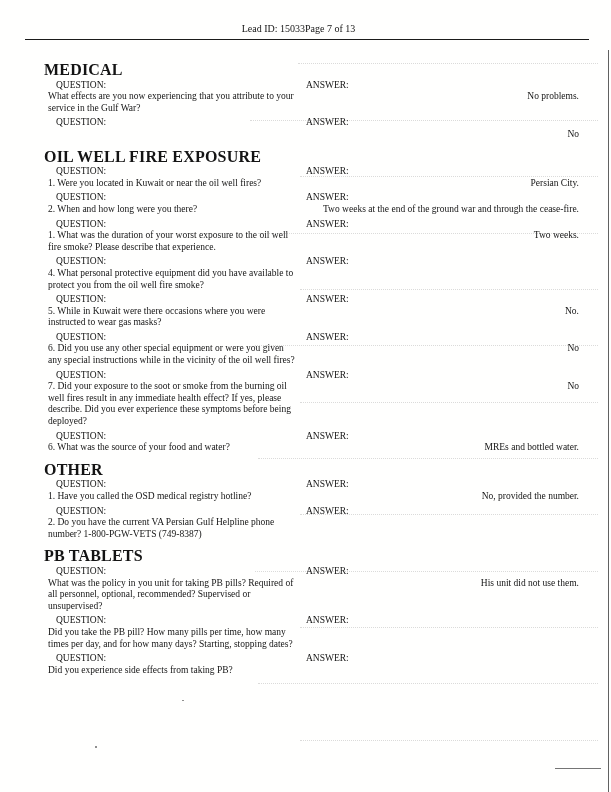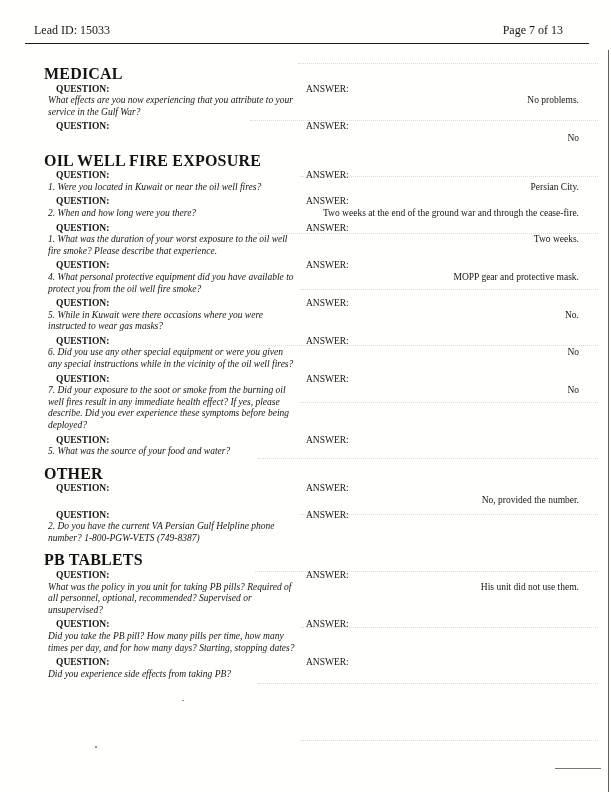--- a/index.html
+++ b/index.html
@@ -12,24 +12,24 @@
     position: relative;
     overflow: hidden;
   }
   .page {
     position: relative;
     width: 611px; height: 792px;
     background: #fffffe;
   }
   .header {
     display: flex;
-    justify-content: space-between;
+    justify-content: center;
     align-items: baseline;
     padding: 23px 48px 0 34px;
-    font-size: 12px;
+    font-size: 10px;
   }
   .header-rule {
     border: 0;
     border-top: 1.3px solid #1b1b1b;
     margin: 5px 22px 0 25px;
     height: 0;
   }
   .content {
     padding: 24px 30px 0 48px;
     font-size: 9.5px;
@@ -41,32 +41,31 @@
     font-weight: bold;
     margin: 0 0 4px -4px;
     letter-spacing: 0.2px;
   }
   .qa {
     display: grid;
     grid-template-columns: 258px 1fr;
     margin-bottom: 3px;
   }
   .q-label {
-    font-weight: bold;
+    font-weight: normal;
     padding-left: 8px;
     grid-column: 1;
   }
   .a-label {
     font-weight: normal;
     grid-column: 2;
   }
   .q-text {
     grid-column: 1;
     padding-right: 10px;
-    font-style: italic;
   }
   .a-text {
     grid-column: 2;
     padding-right: 2px;
     text-align: right;
   }
   
   .dots {
     position: absolute;
     height: 0;
@@ -139,21 +138,20 @@
         <span class="q-label">QUESTION:</span>
         <span class="a-label">ANSWER:</span>
         <div class="q-text">1.  What was the duration of your worst exposure to the oil well fire smoke?  Please describe that experience.</div>
         <div class="a-text">Two weeks.</div>
       </div>
 
       <div class="qa">
         <span class="q-label">QUESTION:</span>
         <span class="a-label">ANSWER:</span>
         <div class="q-text">4.  What personal protective equipment did you have available to protect you from the oil well fire smoke?</div>
-        <div class="a-text">MOPP gear and protective mask.</div>
       </div>
 
       <div class="qa">
         <span class="q-label">QUESTION:</span>
         <span class="a-label">ANSWER:</span>
         <div class="q-text">5.  While in Kuwait were there occasions where you were instructed to wear gas masks?</div>
         <div class="a-text">No.</div>
       </div>
 
       <div class="qa">
@@ -166,30 +164,32 @@
       <div class="qa">
         <span class="q-label">QUESTION:</span>
         <span class="a-label">ANSWER:</span>
         <div class="q-text">7.  Did your exposure to the soot or smoke from the burning oil well fires result in any immediate health effect?  If yes, please describe.  Did you ever experience these symptoms before being deployed?</div>
         <div class="a-text">No</div>
       </div>
 
       <div class="qa">
         <span class="q-label">QUESTION:</span>
         <span class="a-label">ANSWER:</span>
-        <div class="q-text">5.  What was the source of your food and water?</div>
+        <div class="q-text">6.  What was the source of your food and water?</div>
+        <div class="a-text">MREs and bottled water.</div>
       </div>
     </div>
 
     <div class="section">
       <h2 class="section-title">OTHER</h2>
 
       <div class="qa">
         <span class="q-label">QUESTION:</span>
         <span class="a-label">ANSWER:</span>
+        <div class="q-text">1.  Have you called the OSD medical registry hotline?</div>
         <div class="a-text">No, provided the number.</div>
       </div>
 
       <div class="qa">
         <span class="q-label">QUESTION:</span>
         <span class="a-label">ANSWER:</span>
         <div class="q-text">2.  Do you have the current VA Persian Gulf Helpline phone number?  1-800-PGW-VETS (749-8387)</div>
         <div class="a-text"></div>
       </div>
     </div>

